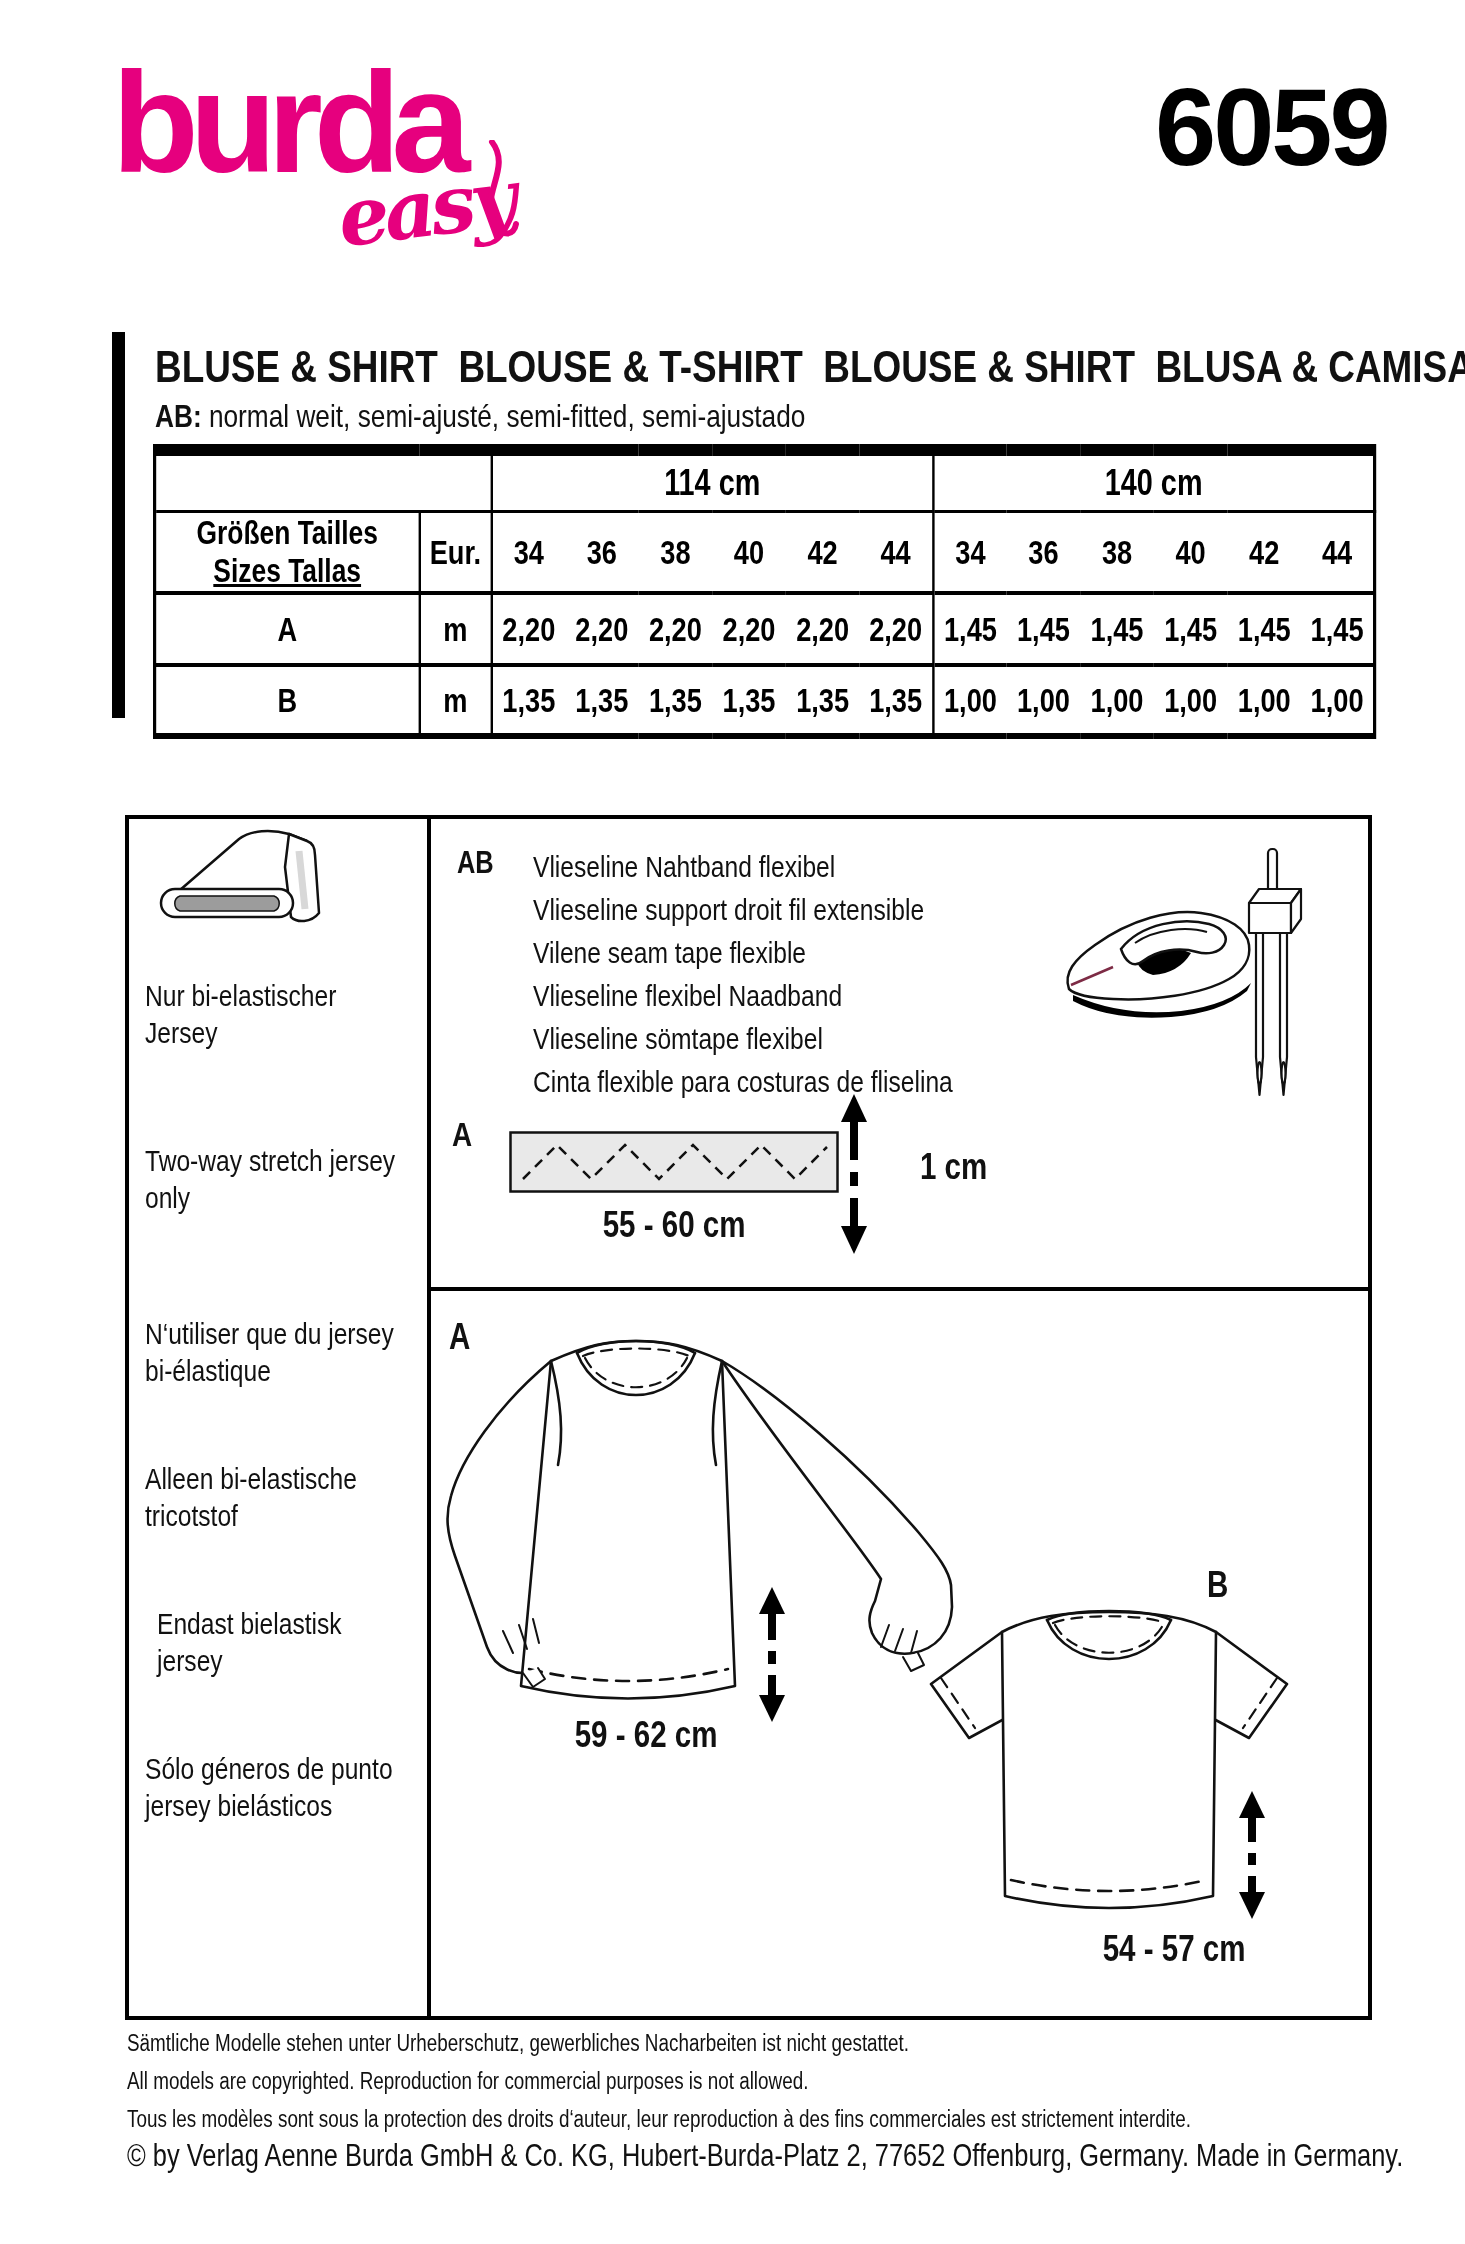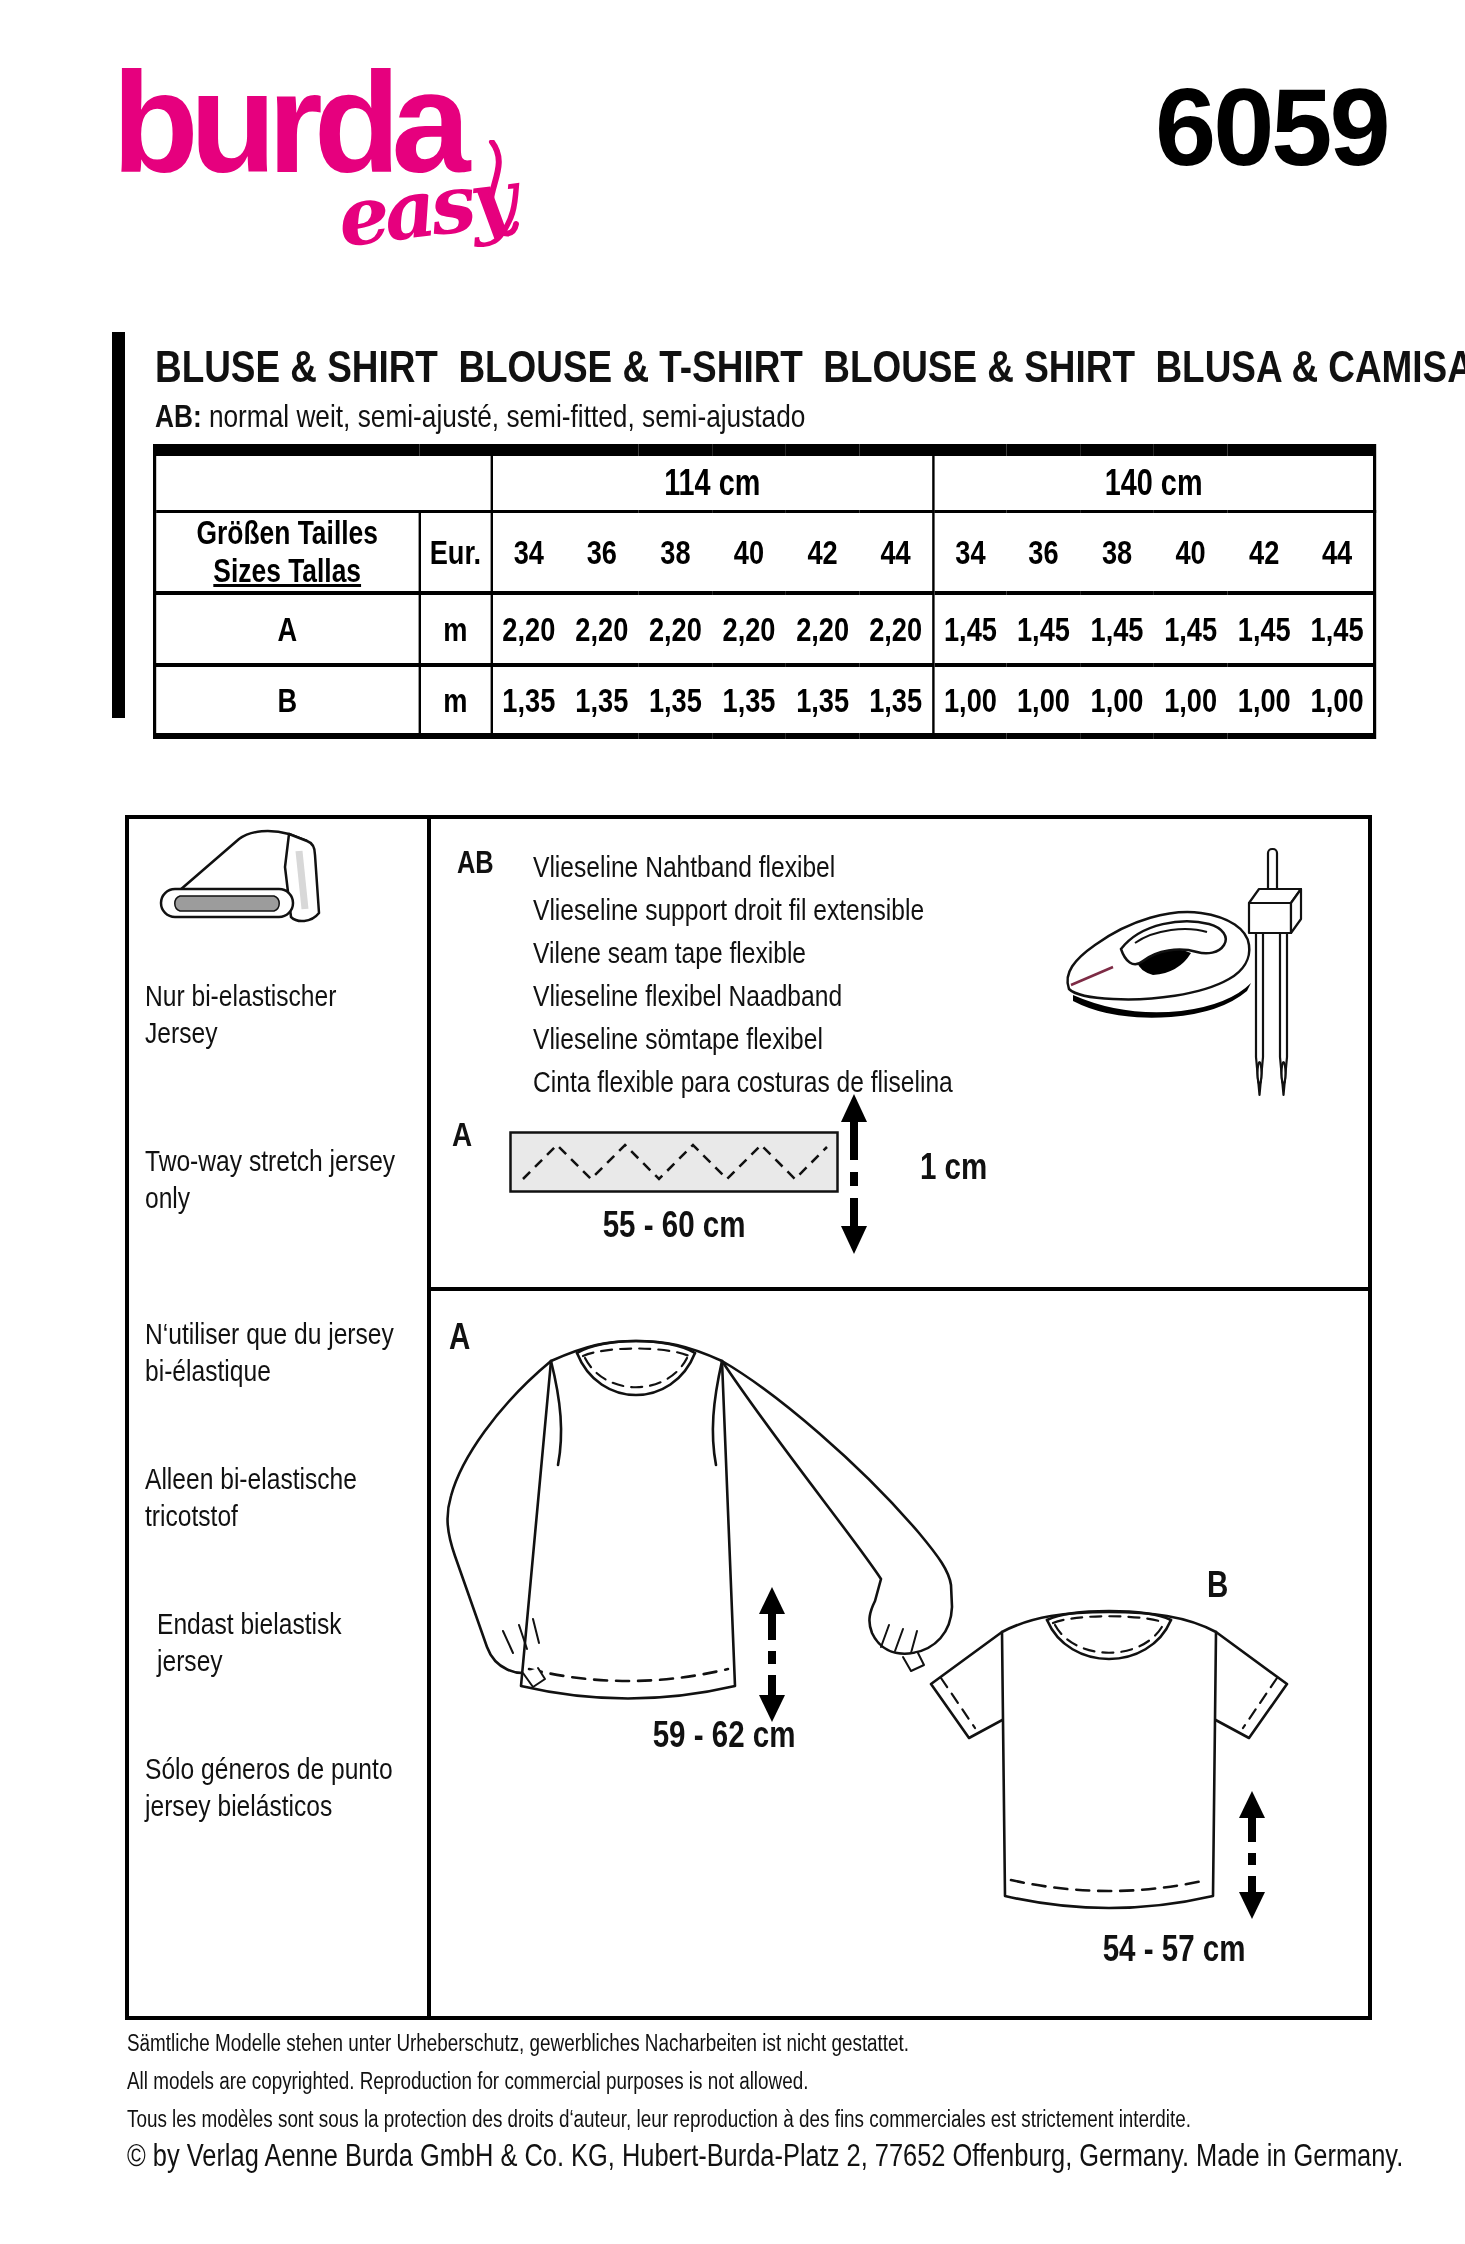--- a/index.html
+++ b/index.html
@@ -240,21 +240,21 @@
         <path d="M452,294 L444,316 M466,298 L458,320 M480,300 L474,322" fill="none" stroke-width="2"></path>
         <path d="M466,326 l8,14 l13,-6 l-6,-12" fill="#fff" stroke-width="2"></path>
       </g>
     </svg>
 
     <svg class="abs" style="left:628px;top:768px;" width="30" height="135" viewBox="0 0 30 135">
       <polygon points="15,0 28,27 2,27" fill="#000"></polygon>
       <line x1="15" y1="25" x2="15" y2="110" stroke="#000" stroke-width="8" stroke-dasharray="28 11 13 11 40"></line>
       <polygon points="15,135 28,108 2,108" fill="#000"></polygon>
     </svg>
-    <div class="abs" style="left:430px;top:898px;width:330px;text-align:center;"><span class="meas cxc">59 - 62 cm</span></div>
+    <div class="abs" style="left:430px;top:898px;width:330px;"><span class="meas cxc">59 - 62 cm</span></div>
 
     <div class="abs viewlabel" style="left:1078px;top:748px;"><span class="cx">B</span></div>
 
     <svg class="abs" style="left:788px;top:785px;" width="385" height="330" viewBox="0 0 385 330">
       <g stroke="#111" stroke-width="2.6" fill="#fff" stroke-linejoin="round" stroke-linecap="round">
 
         <path d="M85,28 L14,80 L52,134 L115,100 C105,75 95,50 85,28 Z"></path>
         <path d="M299,28 L370,80 L332,134 L269,100 C279,75 289,50 299,28 Z"></path>
 
         <path d="M85,28 C115,12 150,8 192,8 C234,8 269,12 299,28 L296,292 Q192,316 88,292 Z"></path>

